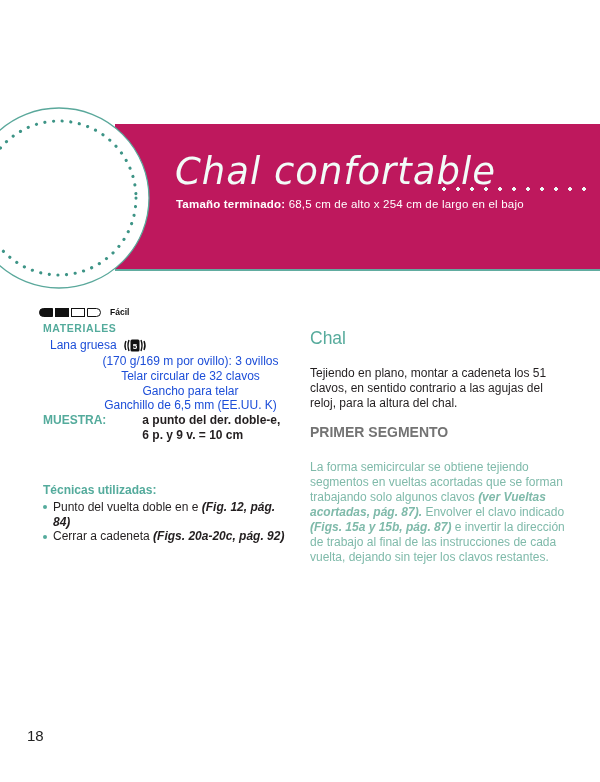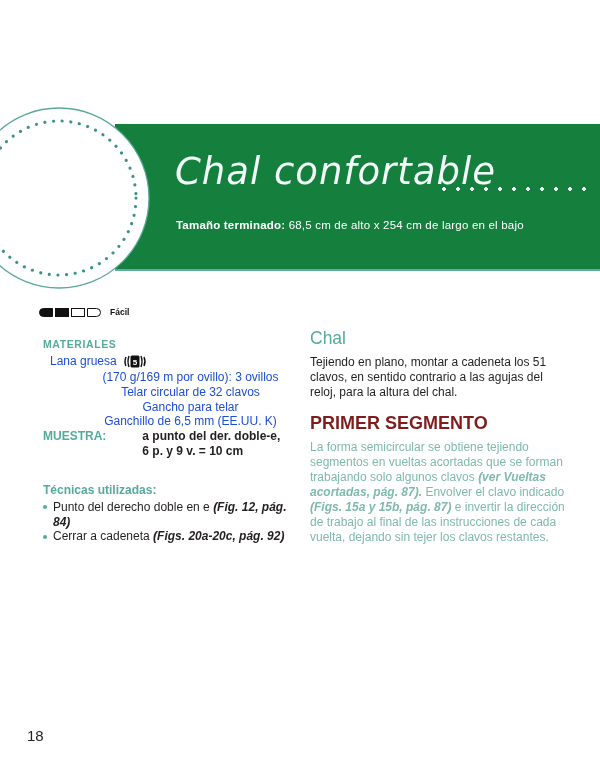--- a/index.html
+++ b/index.html
@@ -8,86 +8,86 @@
     position:relative;
     background:#ffffff;
     font-family:"Liberation Sans", sans-serif;
     color:#231f20;
     overflow:hidden;
   }
 
   
   .banner {
     position:absolute; left:115px; top:124px; right:0; height:147px;
-    background:#15803d;
+    background:#be185d;
     border-bottom:2px solid #61aca0;
   }
   .banner-title {
     position:absolute; left:60px; top:26px;
     font-family:"DejaVu Sans", sans-serif;
     font-style:italic; font-weight:400;
     font-size:37px; letter-spacing:1px;
     color:#f2fcf8;
   }
   .title-dots {
     position:absolute; left:322px; top:62px; width:152px; height:6px;
     background-image:radial-gradient(circle, #eefaf6 1.7px, rgba(0,0,0,0) 2px);
     background-size:14px 6px; background-repeat:repeat-x;
   }
   .banner-sub {
-    position:absolute; left:61px; top:95px;
+    position:absolute; left:61px; top:74px;
     font-size:11.5px; color:#ffffff; letter-spacing:.2px;
   }
   .banner-sub b { font-weight:bold; }
 
   
   .circle-wrap { position:absolute; left:-41px; top:98px; width:200px; height:200px; }
 
   
   .difficulty { position:absolute; left:39px; top:307px; display:flex; align-items:center; }
   .diff-seg { width:14px; height:9px; border:1.6px solid #111; background:#fff; margin-right:2px; }
   .diff-seg.filled { background:#111; }
   .diff-seg.first { border-radius:5px 0 0 5px; }
   .diff-seg.last  { border-radius:0 5px 5px 0; }
   .diff-label { font-size:8.5px; font-weight:bold; margin-left:7px; color:#111; }
 
   
-  .col-left  { position:absolute; left:43px;  top:338px; width:256px; }
+  .col-left  { position:absolute; left:43px;  top:322px; width:256px; }
   .col-right { position:absolute; left:310px; top:328px; width:266px; }
 
   .teal-h {
     color:#54ab9c; font-weight:bold; font-size:10.5px;
     letter-spacing:.6px; margin-bottom:3px;
   }
   .body-txt { font-size:12px; line-height:14.8px; color:#1d4ed8;text-align:center; }
 
   .yarn-line { display:flex; align-items:center; padding-left:7px; }
   .yarn-icon { margin-left:6px; display:inline-flex; }
   .materials-items { padding-left:7px;margin-left:32px; }
 
   .muestra { display:flex; font-size:12px; line-height:14.8px;gap:36px; }
   .muestra .mh { color:#54ab9c; font-weight:bold; flex:0 0 57px; }
   .muestra .mv { font-weight:bold; }
 
-  .tecnicas { margin-top:24px; }
+  .tecnicas { margin-top:40px; }
   .tecnicas-h { color:#54ab9c; font-weight:bold; font-size:12px; margin-bottom:3px; }
   .tech-list { list-style:none; width:244px; }
   .tech-list li {
     position:relative; padding-left:10px;
     font-size:12px; line-height:14.8px; color:#231f20;
   }
   .tech-list li::before {
     content:""; position:absolute; left:0; top:5.5px;
     width:4px; height:4px; border-radius:50%; background:#54ab9c;
   }
   .ref { font-weight:bold; font-style:italic; }
 
-  .chal-h { color:#57ab9c; font-size:17.5px; font-weight:400; margin-bottom:6px; }
+  .chal-h { color:#57ab9c; font-size:17.5px; font-weight:400; margin-bottom:17px; }
   .intro  { font-size:12px; line-height:15px; width:252px; }
-  .seg-h  { font-weight:bold; font-size:18px; margin-top:13px; margin-bottom:6px; color:#7f1d1d; }
+  .seg-h  { font-weight:bold; font-size:14px; margin-top:13px; margin-bottom:20px; color:#737373; }
   .seg-body { font-size:12px; line-height:15px; color:#7fbaaa; width:266px; }
   .seg-body .ref { color:#7fbaaa; }
 
   .page-num { position:absolute; left:27px; top:727px; font-size:15px; color:#222; }
 </style>
 </head>
 <body>
 
 <div class="banner">
   <div class="banner-title">Chal confortable</div>
@@ -140,21 +140,21 @@
     <span class="mh">MUESTRA:</span>
     <span class="mv">
       <span>a punto del der. doble-e,</span><br>
       <span>6 p. y 9 v. = 10 cm</span>
     </span>
   </div>
 
   <div class="tecnicas">
     <div class="tecnicas-h">Técnicas utilizadas:</div>
     <ul class="tech-list" id="tech-list">
-        <li><span>Punto del derecho doble en e </span><span class="ref">(Fig. 12, pág. 84)</span></li>
+        <li><span>Punto del vuelta doble en e </span><span class="ref">(Fig. 12, pág. 84)</span></li>
         <li><span>Cerrar a cadeneta </span><span class="ref">(Figs. 20a-20c, pág. 92)</span></li>
       </ul>
   </div>
 </div>
 
 <div class="col-right">
   <div class="chal-h">Chal</div>
   <p class="intro">Tejiendo en plano, montar a cadeneta los 51 clavos, en sentido contrario a las agujas del reloj, para la altura del chal.</p>
   <div class="seg-h">PRIMER SEGMENTO</div>
   <p class="seg-body" id="seg-body"><span>La forma semicircular se obtiene tejiendo segmentos en vueltas acortadas que se forman trabajando solo algunos clavos </span><span class="ref">(ver Vueltas acortadas, pág. 87).</span><span> Envolver el clavo indicado </span><span class="ref">(Figs. 15a y 15b, pág. 87)</span><span> e invertir la dirección de trabajo al final de las instrucciones de cada vuelta, dejando sin tejer los clavos restantes.</span></p>

